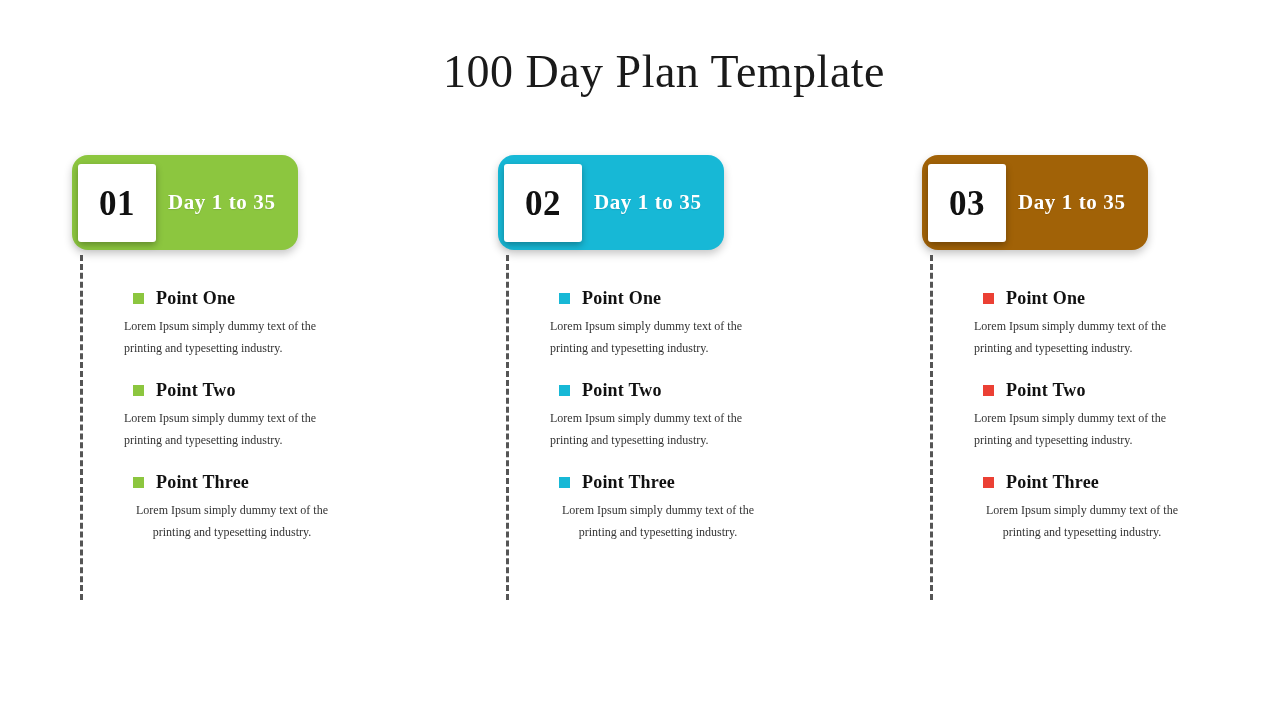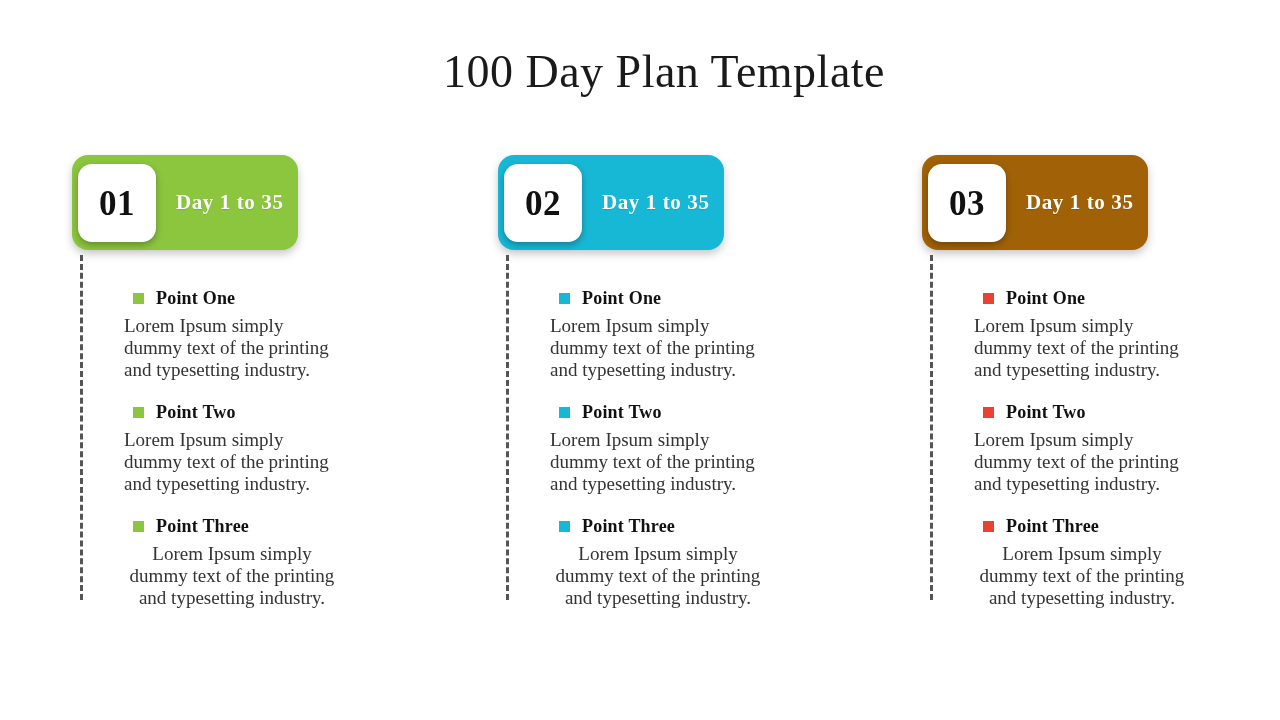--- a/index.html
+++ b/index.html
@@ -64,38 +64,38 @@
   .card-blue  { background: #17b8d6; }
   .card-red   { background: #a16207; }
 
   .num-box {
     position: absolute;
     left: 6px;
     top: 9px;
     width: 78px;
     height: 78px;
     background: #ffffff;
-    border-radius: 14px;
+    border-radius: 3px;
     box-shadow: 0 3px 7px rgba(0,0,0,0.30);
     display: flex;
     align-items: center;
     justify-content: center;
   }
   .num-text {
     font-family: "Liberation Serif", "DejaVu Serif", serif;
     font-size: 35px;
     font-weight: 700;
     color: #111111;
     line-height: 1;
     letter-spacing: 0.5px;
   }
 
   .card-label {
     position: absolute;
-    left: 104px;
+    left: 96px;
     top: 0;
     height: 95px;
     display: flex;
     align-items: center;
     font-family: "Liberation Serif", "DejaVu Serif", serif;
     font-size: 21px;
     font-weight: 700;
     color: #ffffff;
     letter-spacing: 0.6px;
     white-space: nowrap;
@@ -149,21 +149,21 @@
     font-weight: 700;
     color: #111111;
     letter-spacing: 0.2px;
     line-height: 20px;
     white-space: nowrap;
   }
   .point-body {
     margin-left: 23px;
     width: 216px;
     font-family: "Liberation Serif", "DejaVu Serif", serif;
-    font-size: 19px;
+    font-size: 12px;
     font-weight: 400;
     color: #333333;
     line-height: 22px;
   }
 </style>
 </head>
 <body>
 
 <div class="slide-title">100 Day Plan Template</div>
 

